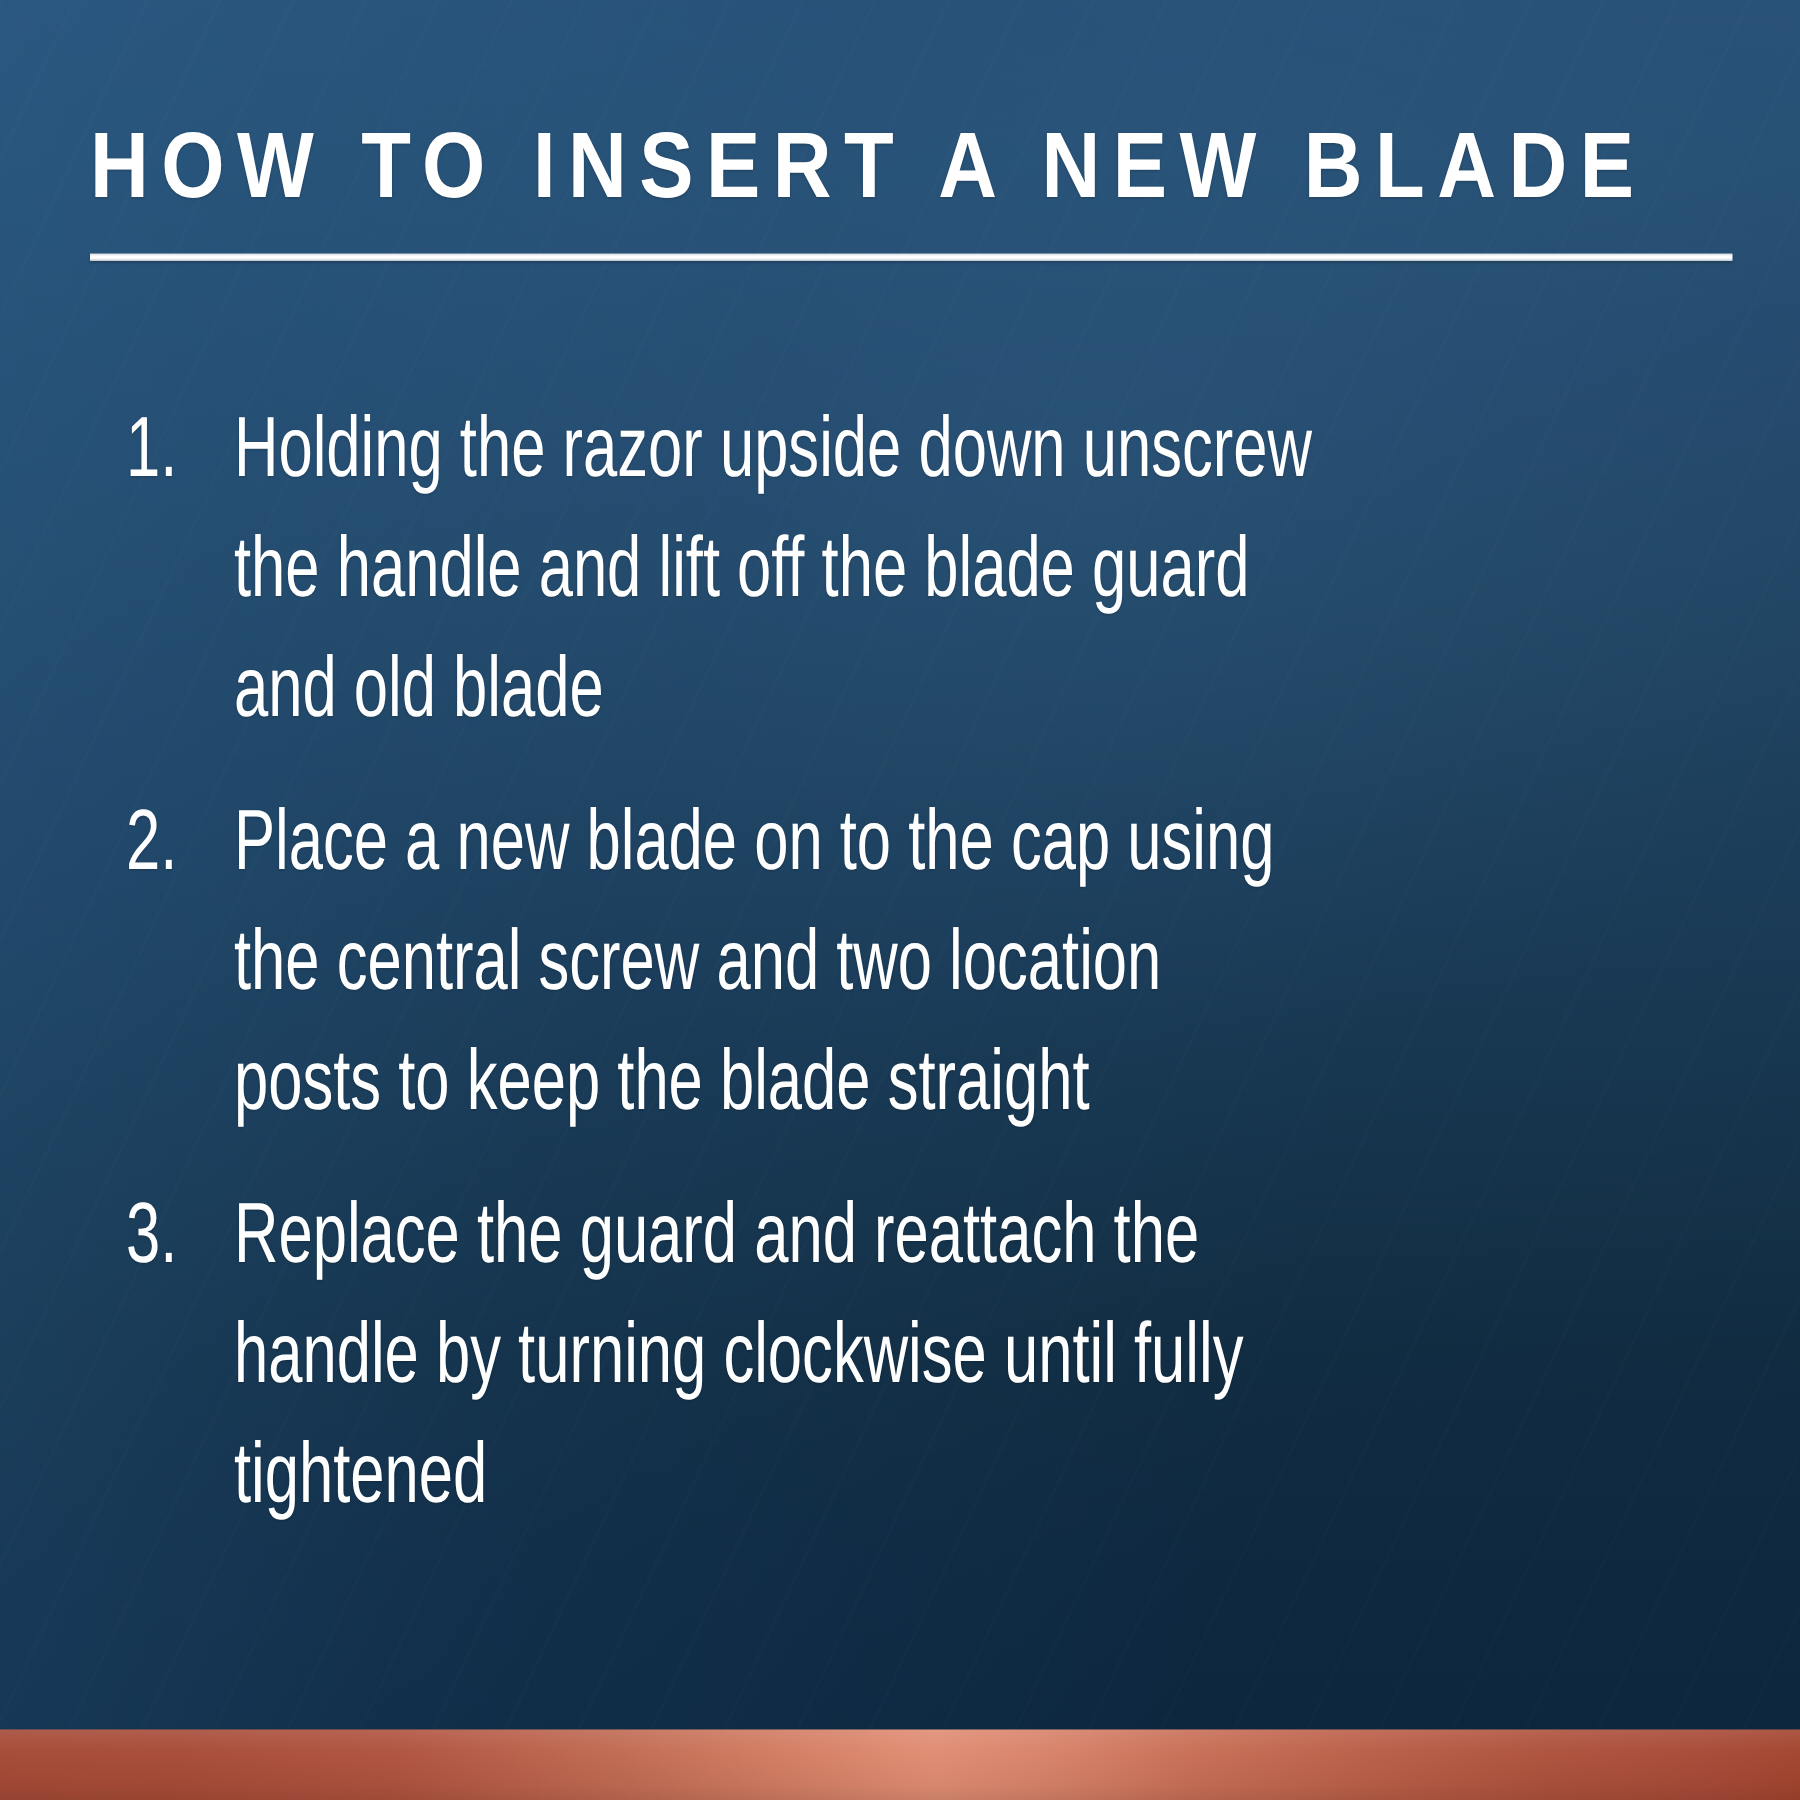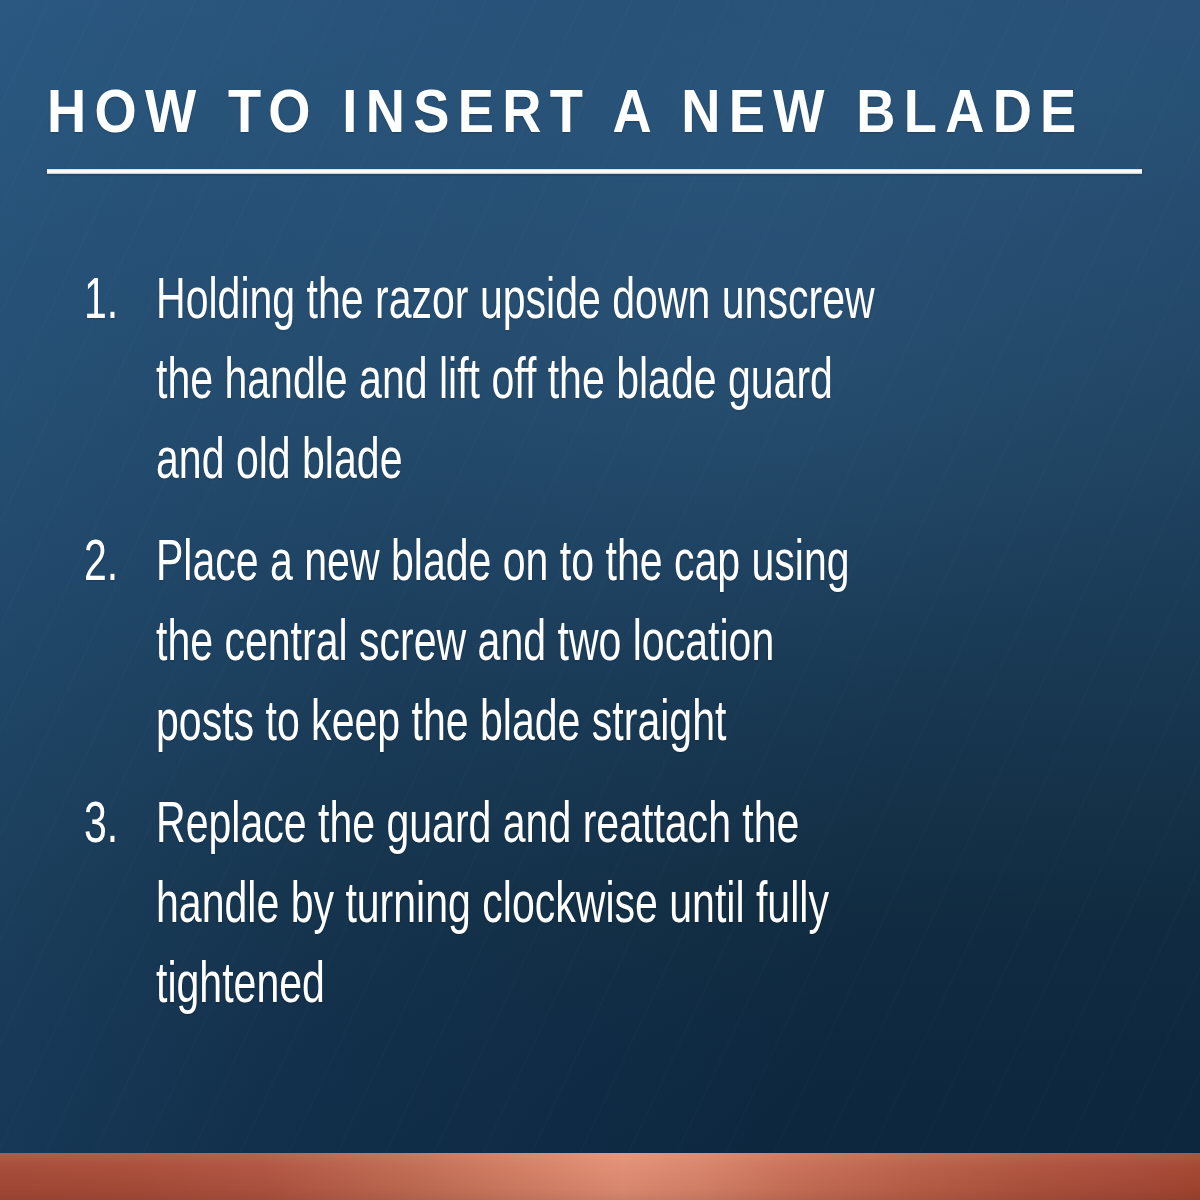--- a/index.html
+++ b/index.html
@@ -59,21 +59,21 @@
   }
 
   .content {
     position: absolute;
     inset: 0;
   }
 
   
   .title-block {
     position: absolute;
-    left: 47px;
+    left: 60px;
     top: 76px;
     width: 1095px;
   }
 
   .poster-title {
     margin: 0;
     color: #ffffff;
     font-weight: 700;
     font-size: 62px;
     line-height: 70px;

